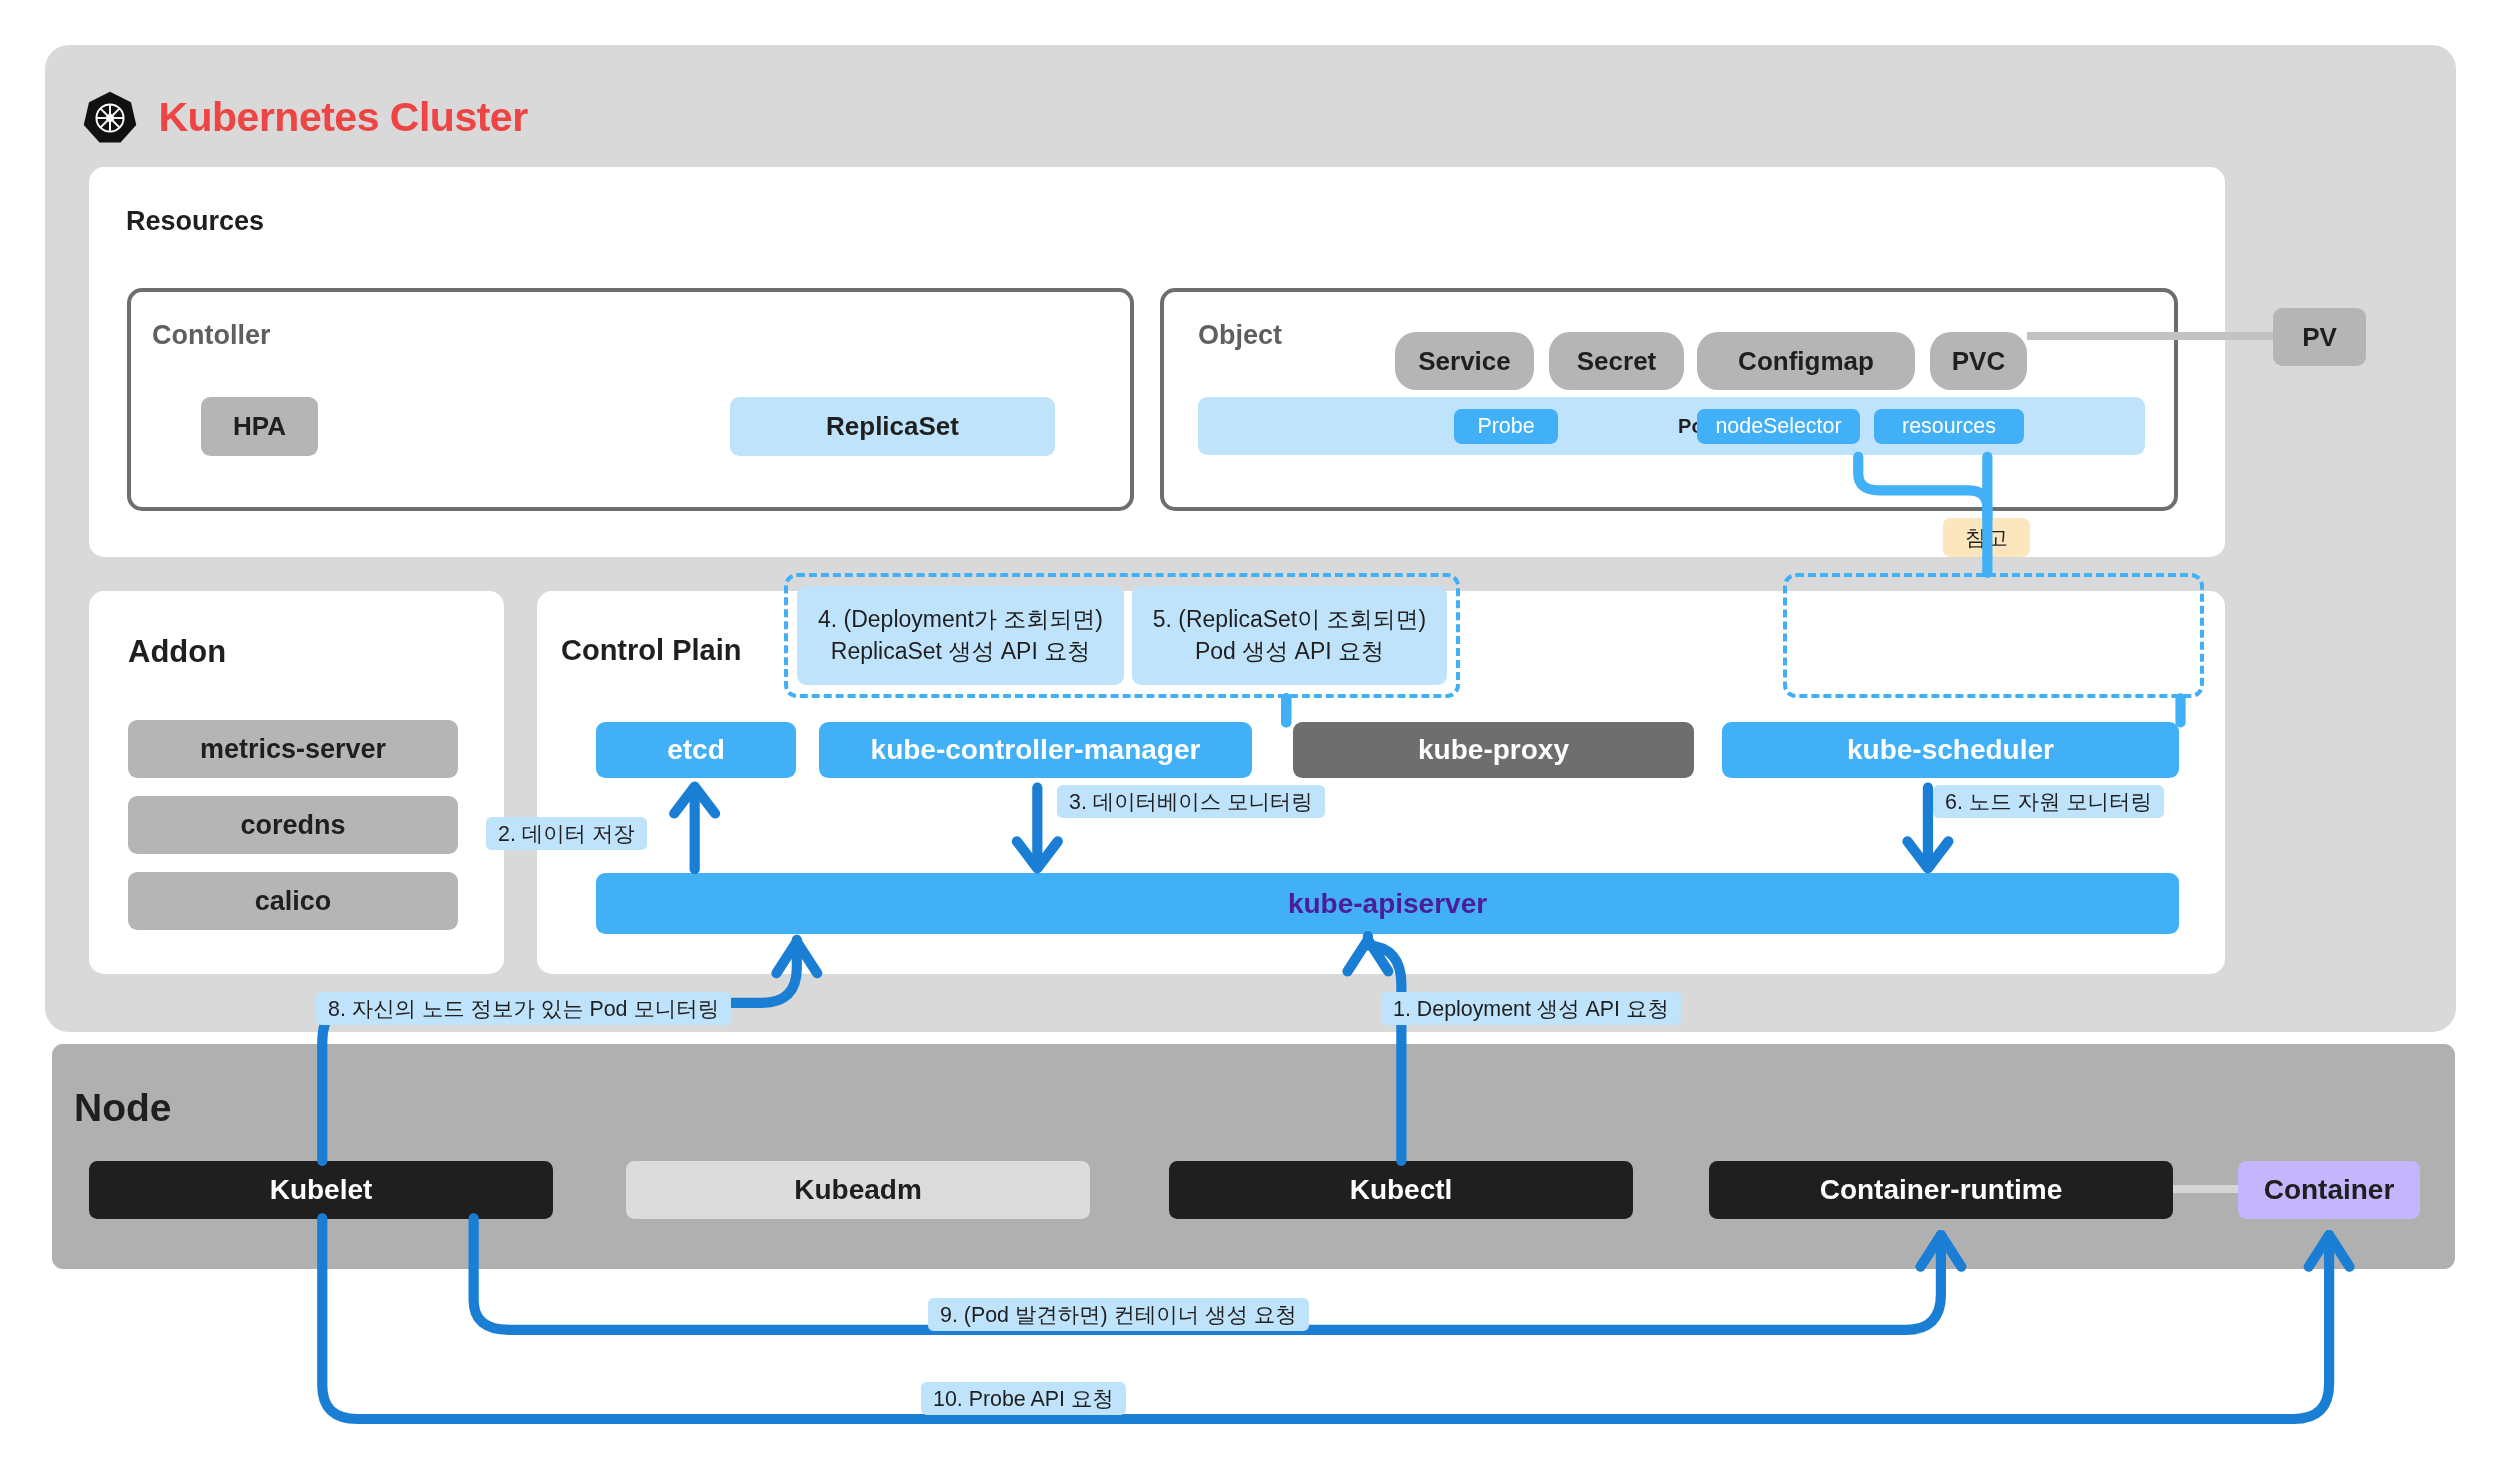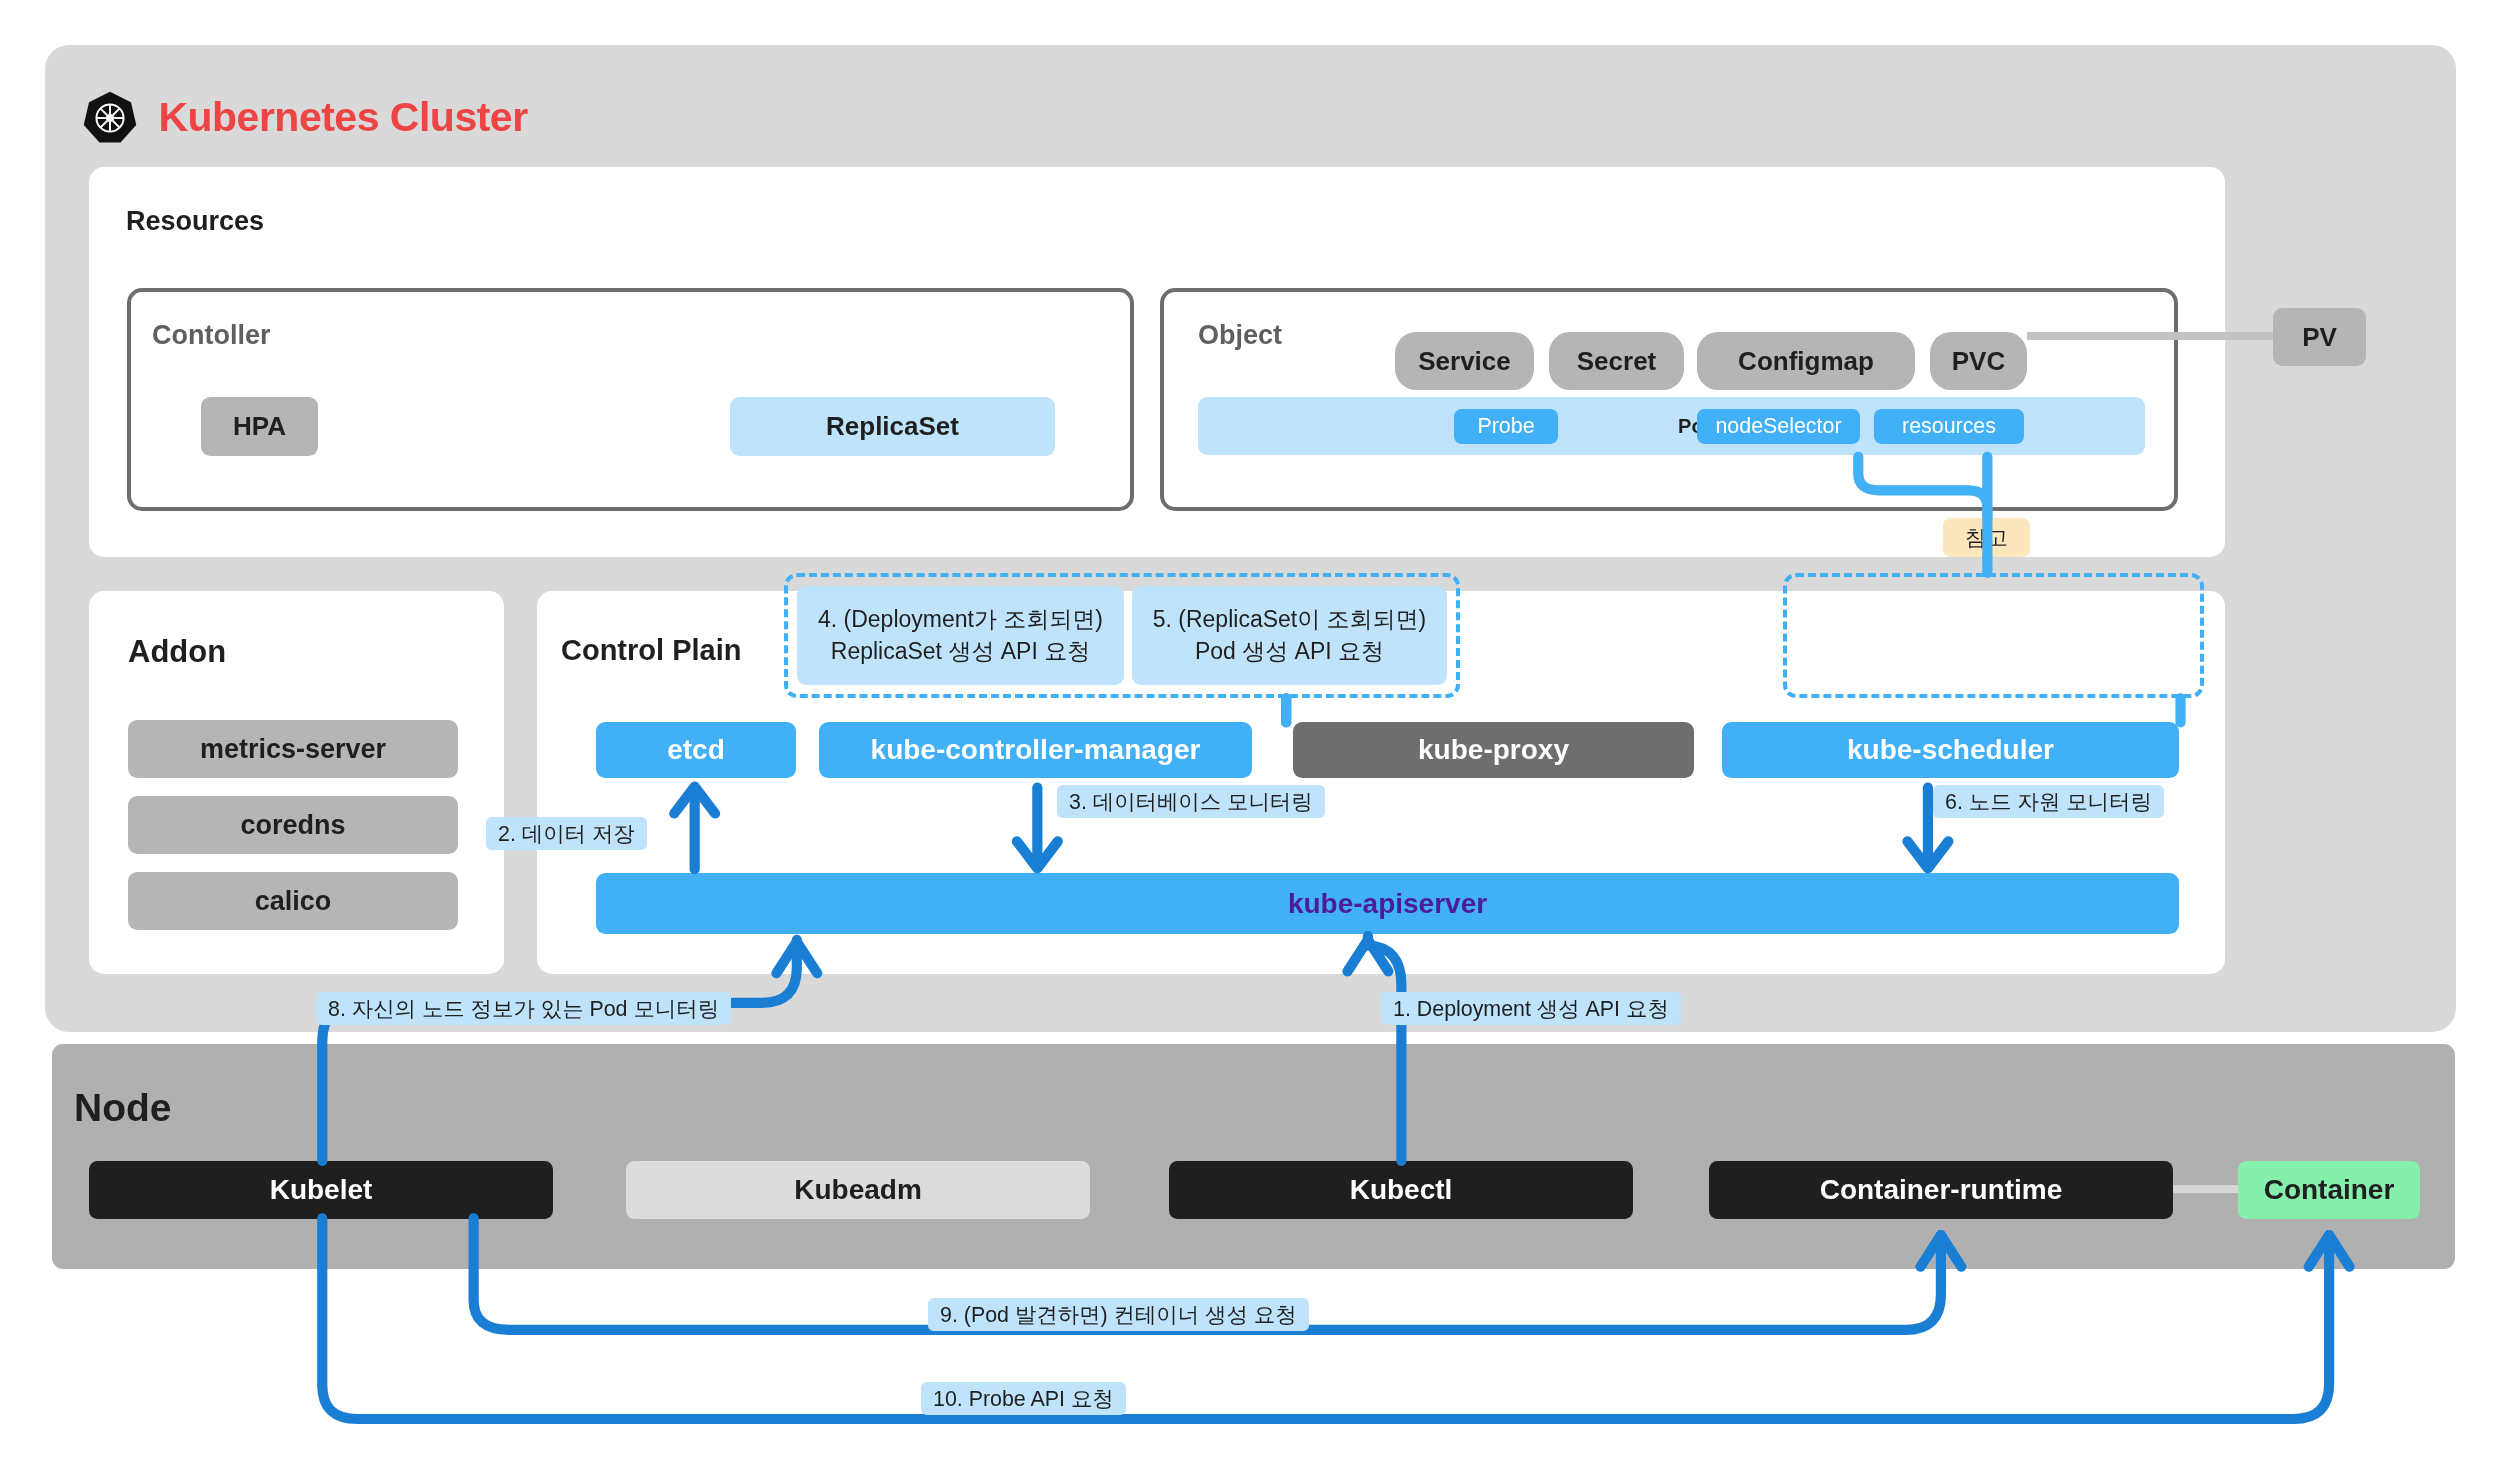--- a/index.html
+++ b/index.html
@@ -195,21 +195,21 @@
     top: 1161px; height: 58px; border-radius: 8.4px;
     display: flex; align-items: center; justify-content: center;
     font-size: 28px; font-weight: bold;
   }
   #node-kubelet  { left: 89px;  width: 464px; background: #1f1f1f; color: #ffffff; }
   #node-kubeadm  { left: 626px; width: 464px; background: #dcdcdc; color: #1f1f1f; }
   #node-kubectl  { left: 1169px;width: 464px; background: #1f1f1f; color: #ffffff; }
   #node-runtime  { left: 1709px;width: 464px; background: #1f1f1f; color: #ffffff; }
   #node-container{
     left: 2238px; top: 1161px; width: 182px; height: 58px;
-    background: #86efac; border-radius: 8.4px;
+    background: #c4b5fd; border-radius: 8.4px;
     display: flex; align-items: center; justify-content: center;
     font-size: 28px; font-weight: bold; color: #1f1f1f;
   }
   #rt-container-line { left: 2173px; top: 1185px; width: 65px; height: 8.4px; background: #d5d5d5; }
 
   
   #arrows {
     left: 0; top: 0; width: 2500px; height: 1484px; pointer-events: none;
   }
 </style>

